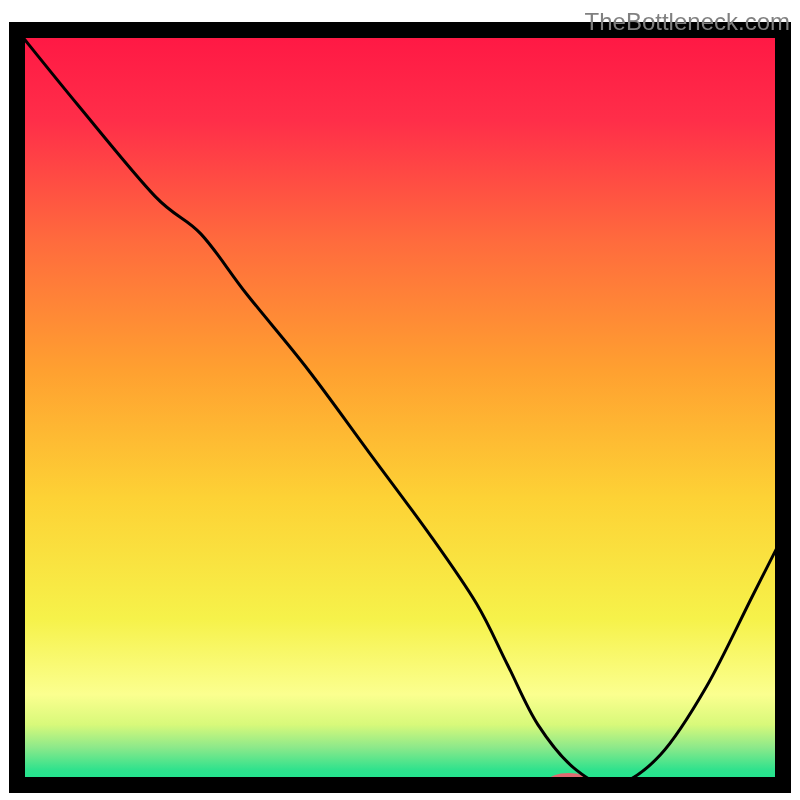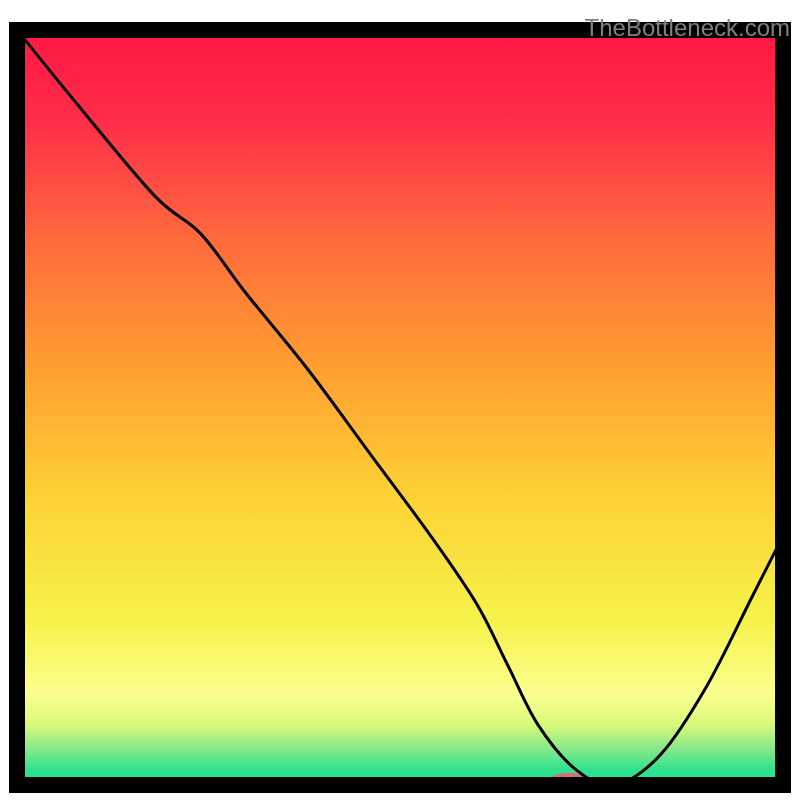--- a/index.html
+++ b/index.html
@@ -11,21 +11,21 @@
     overflow: hidden;
     font-family: Arial, Helvetica, sans-serif;
   }
   .wrap {
     position: relative;
     width: 800px;
     height: 800px;
   }
   .watermark {
     position: absolute;
-    top: 14px;
+    top: 8px;
     right: 10px;
     color: #808080;
     font-size: 24px;
     font-weight: 400;
     z-index: 30;
   }
   svg.chart {
     position: absolute;
     top: 0;
     left: 0;

